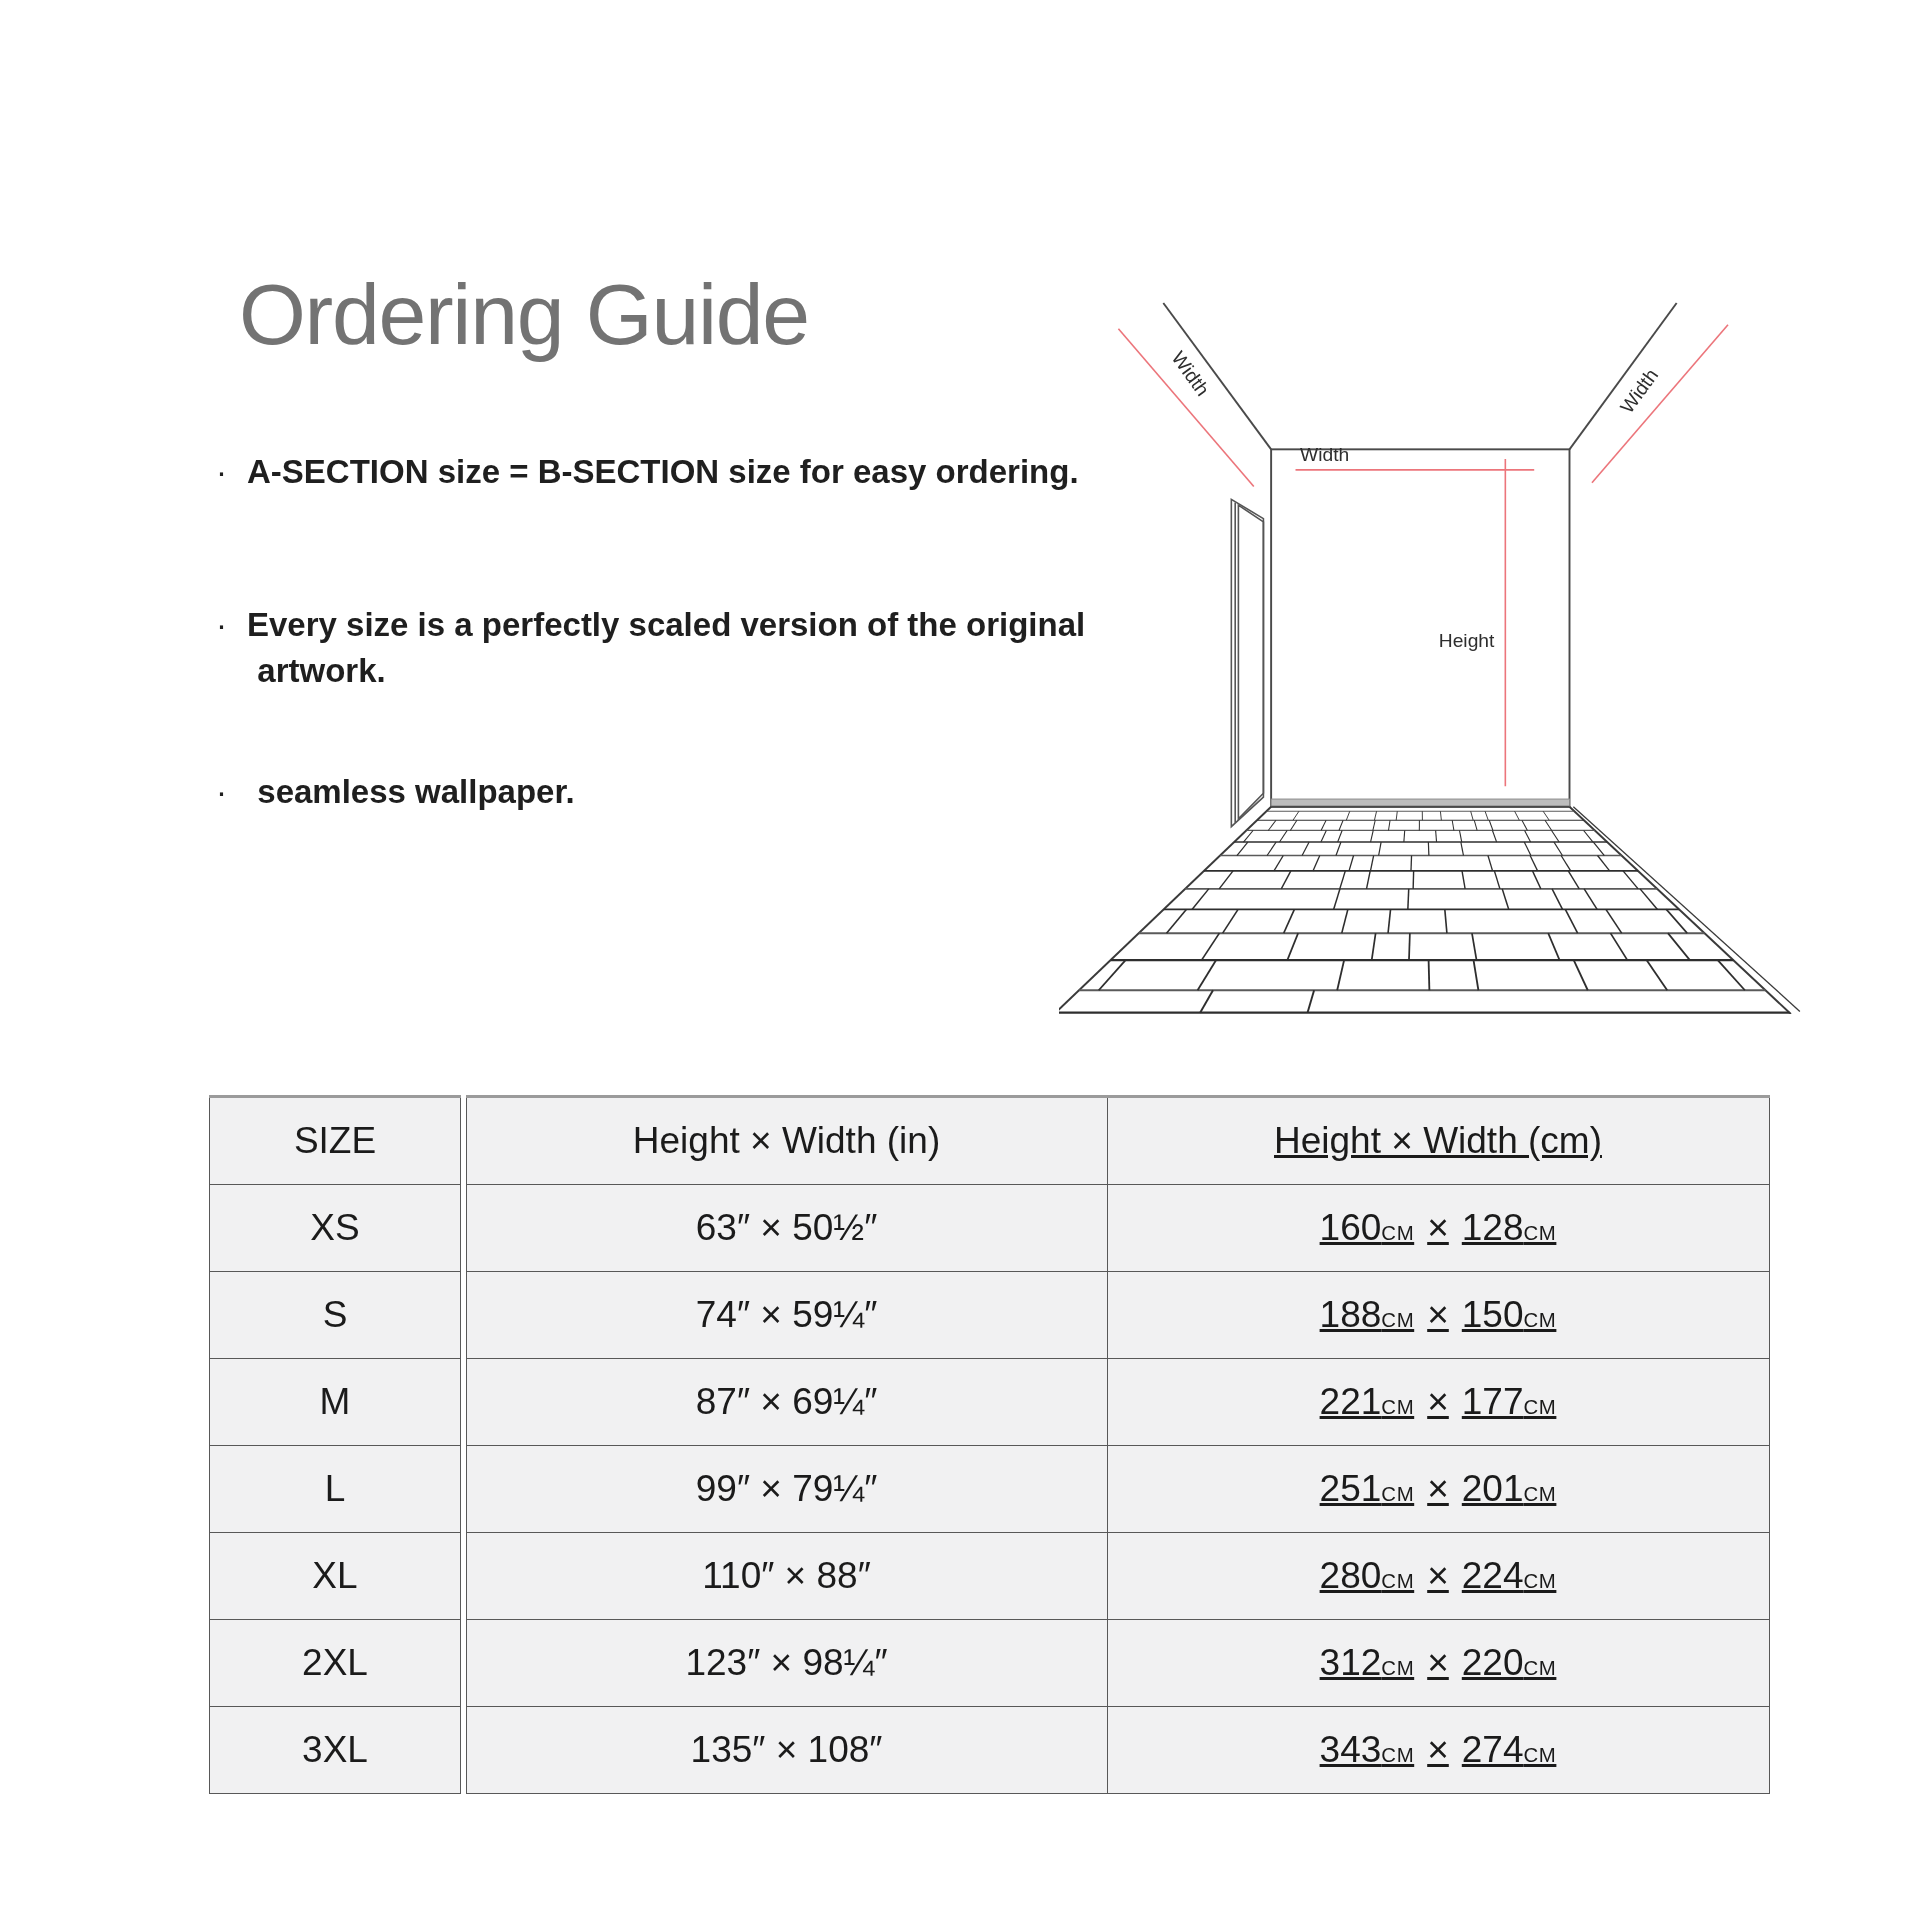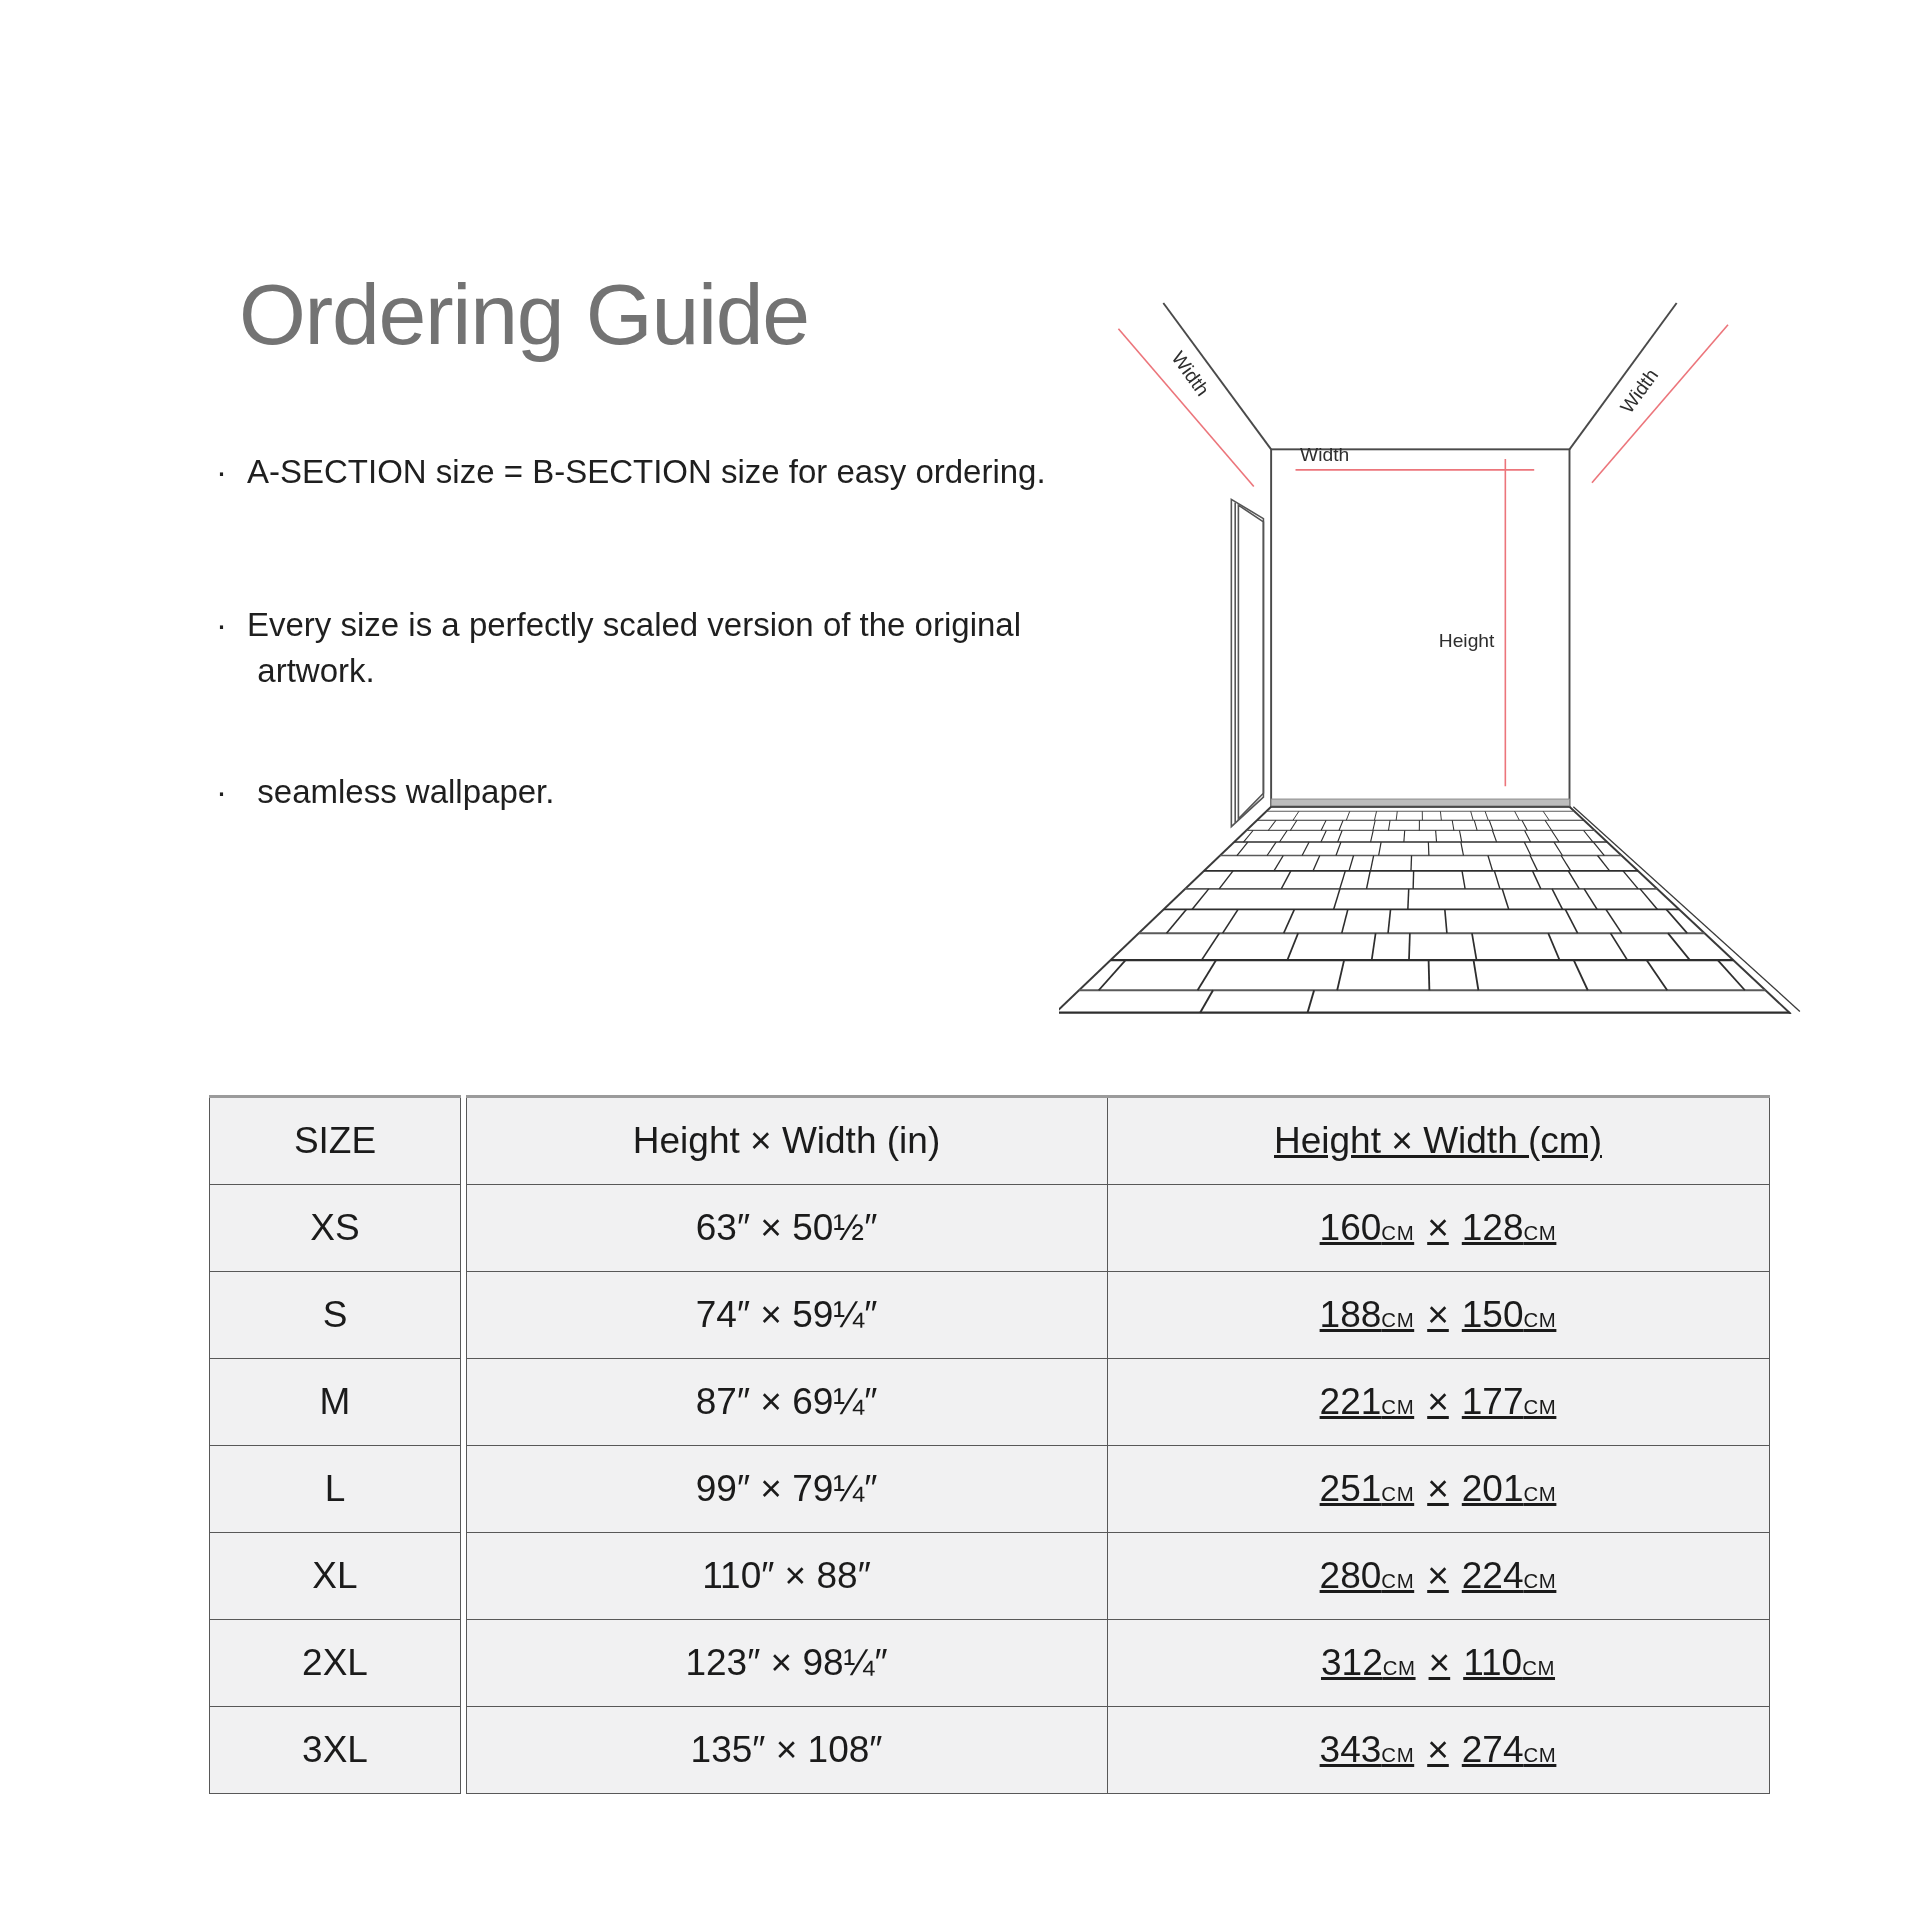--- a/index.html
+++ b/index.html
@@ -13,21 +13,21 @@
     font-size:86px;font-weight:300;letter-spacing:-1.3px;color:#737373;
     white-space:nowrap;
   }
   
   .bullet{
     position:absolute;left:216px;display:flex;align-items:flex-start;
     font-size:33px;font-weight:300;line-height:46px;color:#1f1f1f;
     width:899px;
   }
   .bullet .marker{flex:0 0 31px;font-size:33px;}
-  .bullet .line{display:block;}
+  .bullet .line{display:block;font-weight:bold;}
   .bullet .line2{padding-left:10.3px;}
   .b1{top:449px}
   .b2{top:602px}
   .b3{top:769px}
   
   .room{position:absolute;left:1059px;top:244px;width:867px;height:770px;}
   .room svg{display:block;width:100%;height:100%;}
   .room text{font-family:"Liberation Sans","DejaVu Sans",sans-serif;font-size:30px;fill:#2e2e2e;font-weight:400;}
   
   .table-wrap{position:absolute;left:209px;top:1095px;display:flex;gap:4.5px;}
@@ -286,21 +286,21 @@
       </tr>
       <tr>
         <td class="col-in">110″ × 88″</td>
         <td class="col-cm">
           <span>280</span><small>CM</small><span class="x">×</span><span>224</span><small>CM</small>
         </td>
       </tr>
       <tr>
         <td class="col-in">123″ × 98¼″</td>
         <td class="col-cm">
-          <span>312</span><small>CM</small><span class="x">×</span><span>110</span><small>CM</small>
+          <span>312</span><small>CM</small><span class="x">×</span><span>220</span><small>CM</small>
         </td>
       </tr>
       <tr>
         <td class="col-in">135″ × 108″</td>
         <td class="col-cm">
           <span>343</span><small>CM</small><span class="x">×</span><span>274</span><small>CM</small>
         </td>
       </tr>
     </tbody>
   </table>

